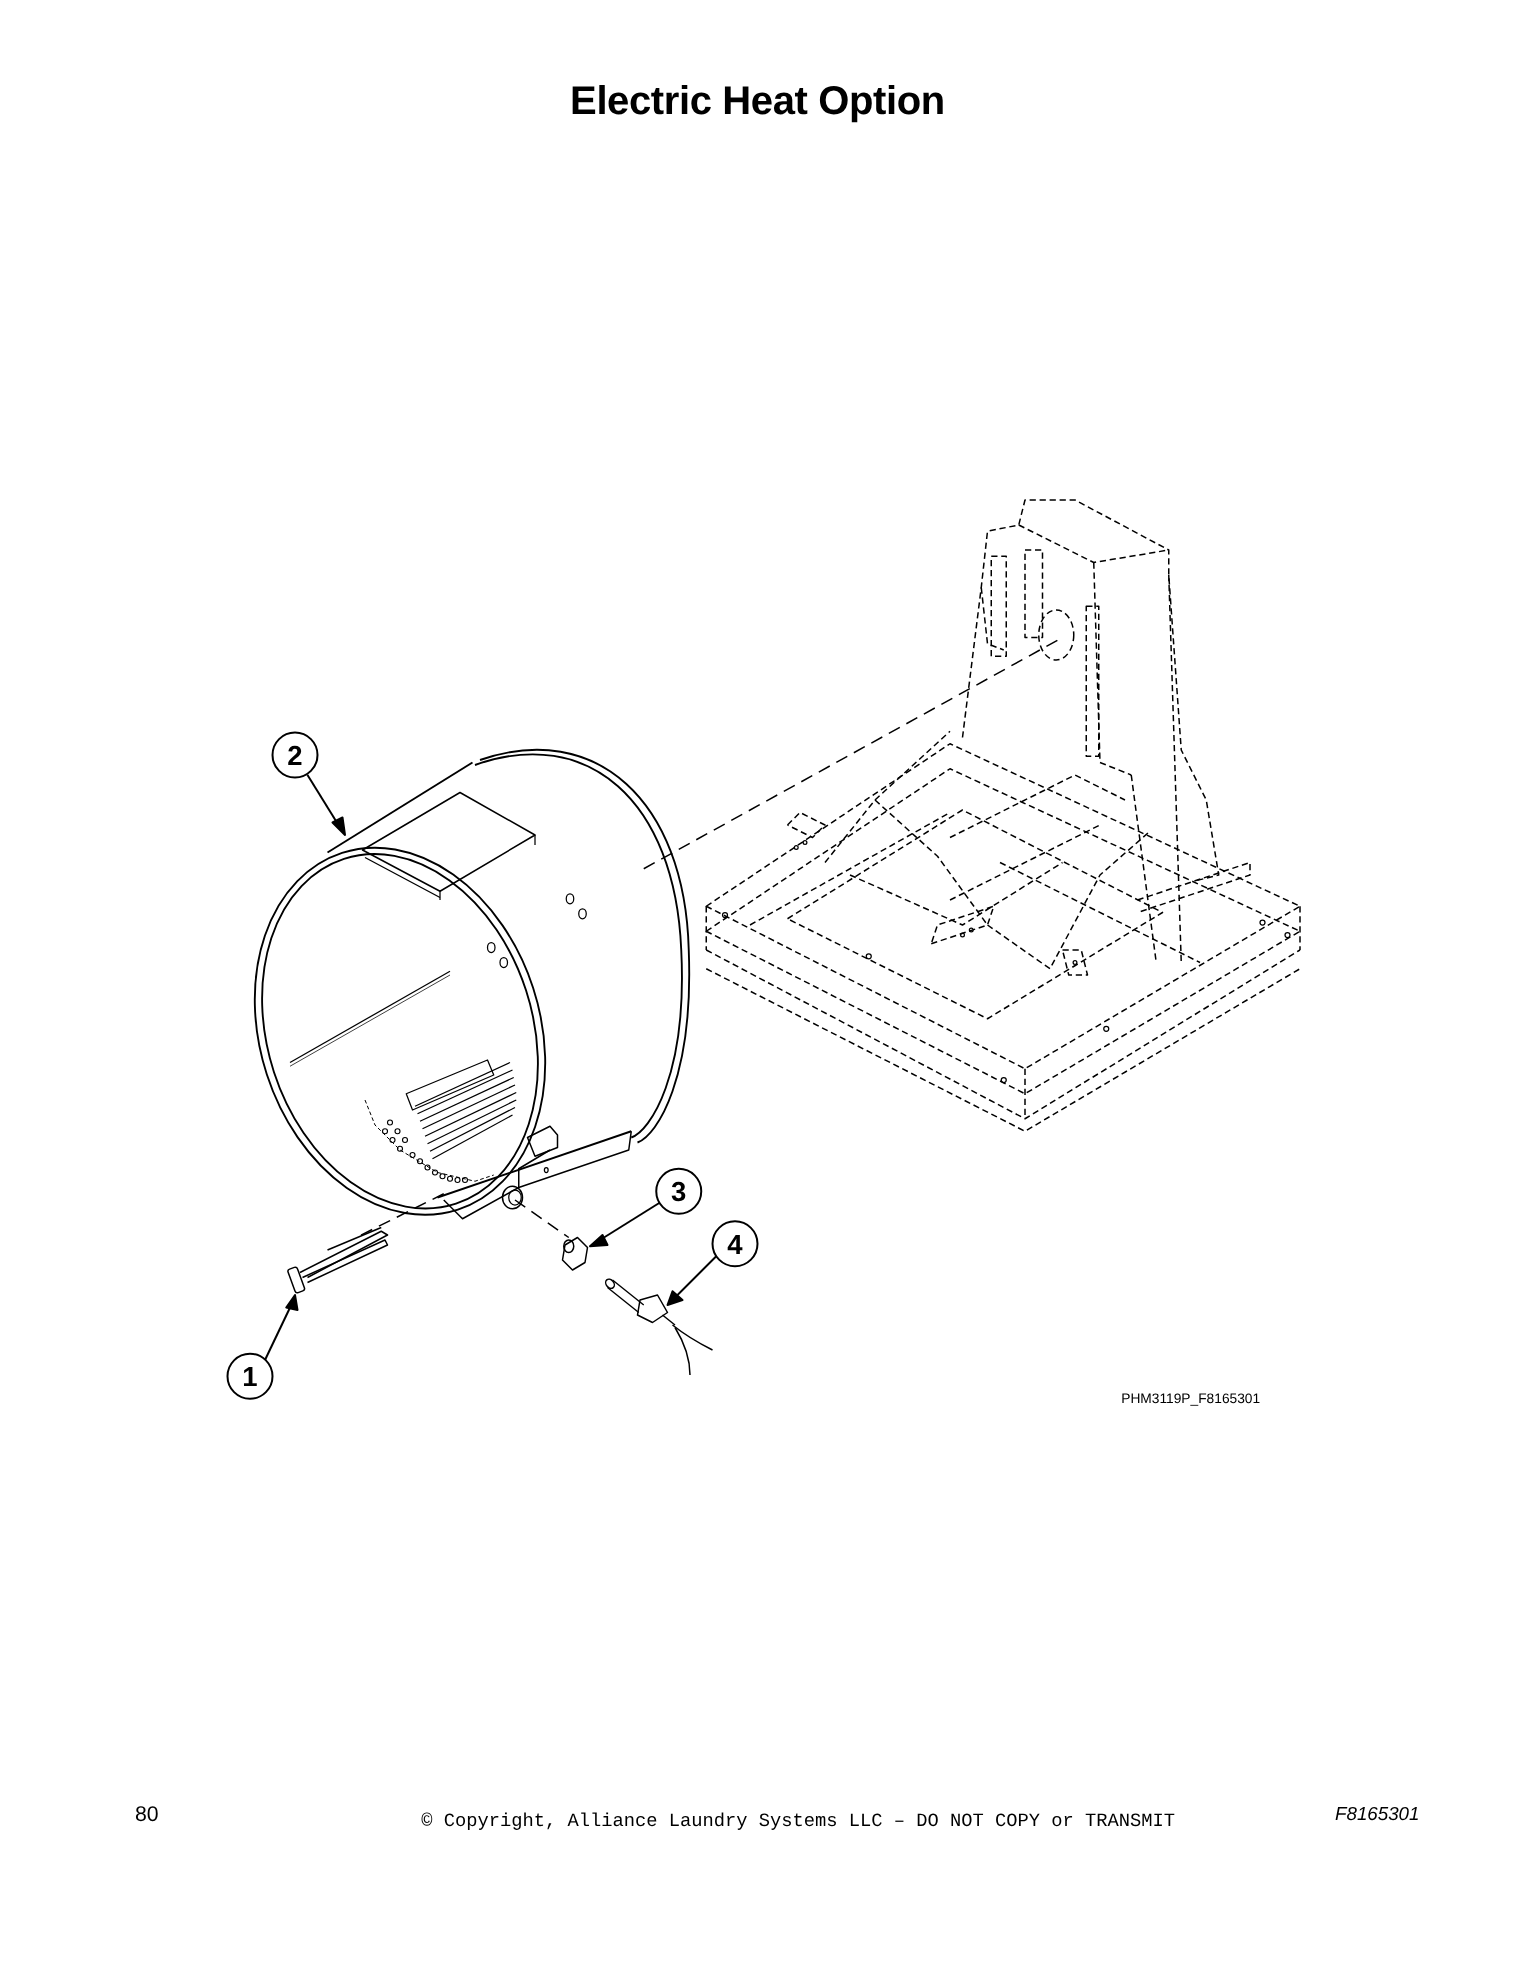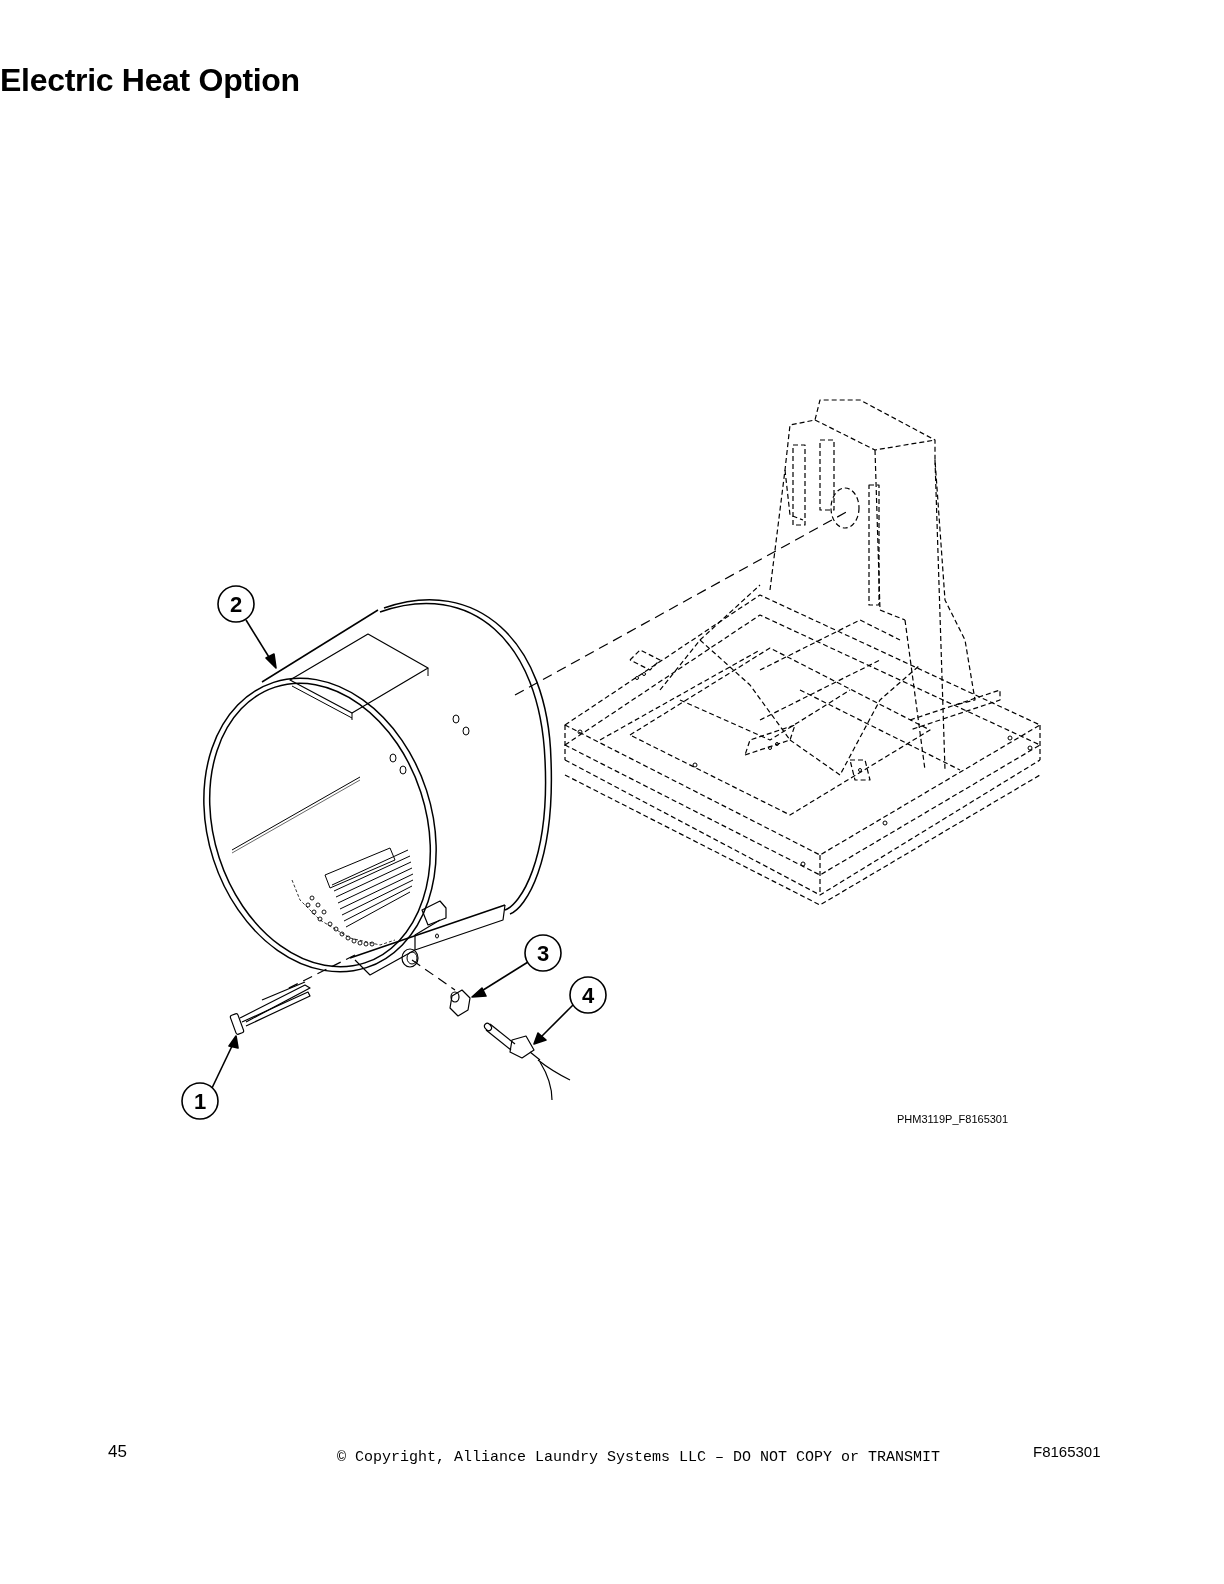--- a/index.html
+++ b/index.html
@@ -1,24 +1,24 @@
 <!DOCTYPE html>
 <html><head>
 <meta charset="utf-8">
 <style>
   html, body { margin:0; padding:0; background:#fff; }
   body { width:1224px; height:1584px; position:relative; overflow:hidden;
          font-family:"Liberation Sans", sans-serif; color:#000; }
-  .title { position:absolute; left:0; width:1212px; top:62px; text-align:left;
+  .title { position:absolute; left:0; width:1212px; top:62px; text-align:center;
            font-size:32px; font-weight:bold; letter-spacing:-0.3px; }
   .drawing { position:absolute; left:0; top:0; width:1224px; height:1584px; }
   .fig-id { position:absolute; left:873px; top:1113px; font-size:11px;margin-left:24px; }
   .footer-left { position:absolute; left:108px; top:1442px; font-size:17px; }
   .footer-center { position:absolute; left:337px; top:1449px; font-size:15px;font-family:Liberation Mono, monospace; }
-  .footer-right { position:absolute; left:1033px; top:1443px; font-size:15px; }
+  .footer-right { position:absolute; left:1068px; top:1443px; font-size:15px;font-style:italic; }
   .callout-num { font-family:"Liberation Sans", sans-serif; font-weight:bold; font-size:22px; }
 </style>
 </head>
 <body>
 
 <div class="title">Electric Heat Option</div>
 
 <svg class="drawing" viewBox="0 0 1224 1584" xmlns="http://www.w3.org/2000/svg">
   <g fill="none" stroke="#000" stroke-linejoin="round">
 
@@ -193,15 +193,15 @@
   <g fill="#000" stroke="none">
     <text class="callout-num" x="200" y="1109" text-anchor="middle"><tspan>1</tspan></text>
     <text class="callout-num" x="236" y="612" text-anchor="middle"><tspan>2</tspan></text>
     <text class="callout-num" x="543" y="961" text-anchor="middle"><tspan>3</tspan></text>
     <text class="callout-num" x="588" y="1003" text-anchor="middle"><tspan>4</tspan></text>
   </g>
 </svg>
 
 <div class="fig-id">PHM3119P_F8165301</div>
 
-<div class="footer-left">45</div>
+<div class="footer-left">80</div>
 <div class="footer-center">© Copyright, Alliance Laundry Systems LLC – DO NOT COPY or TRANSMIT</div>
 <div class="footer-right">F8165301</div>
 
 </body></html>

